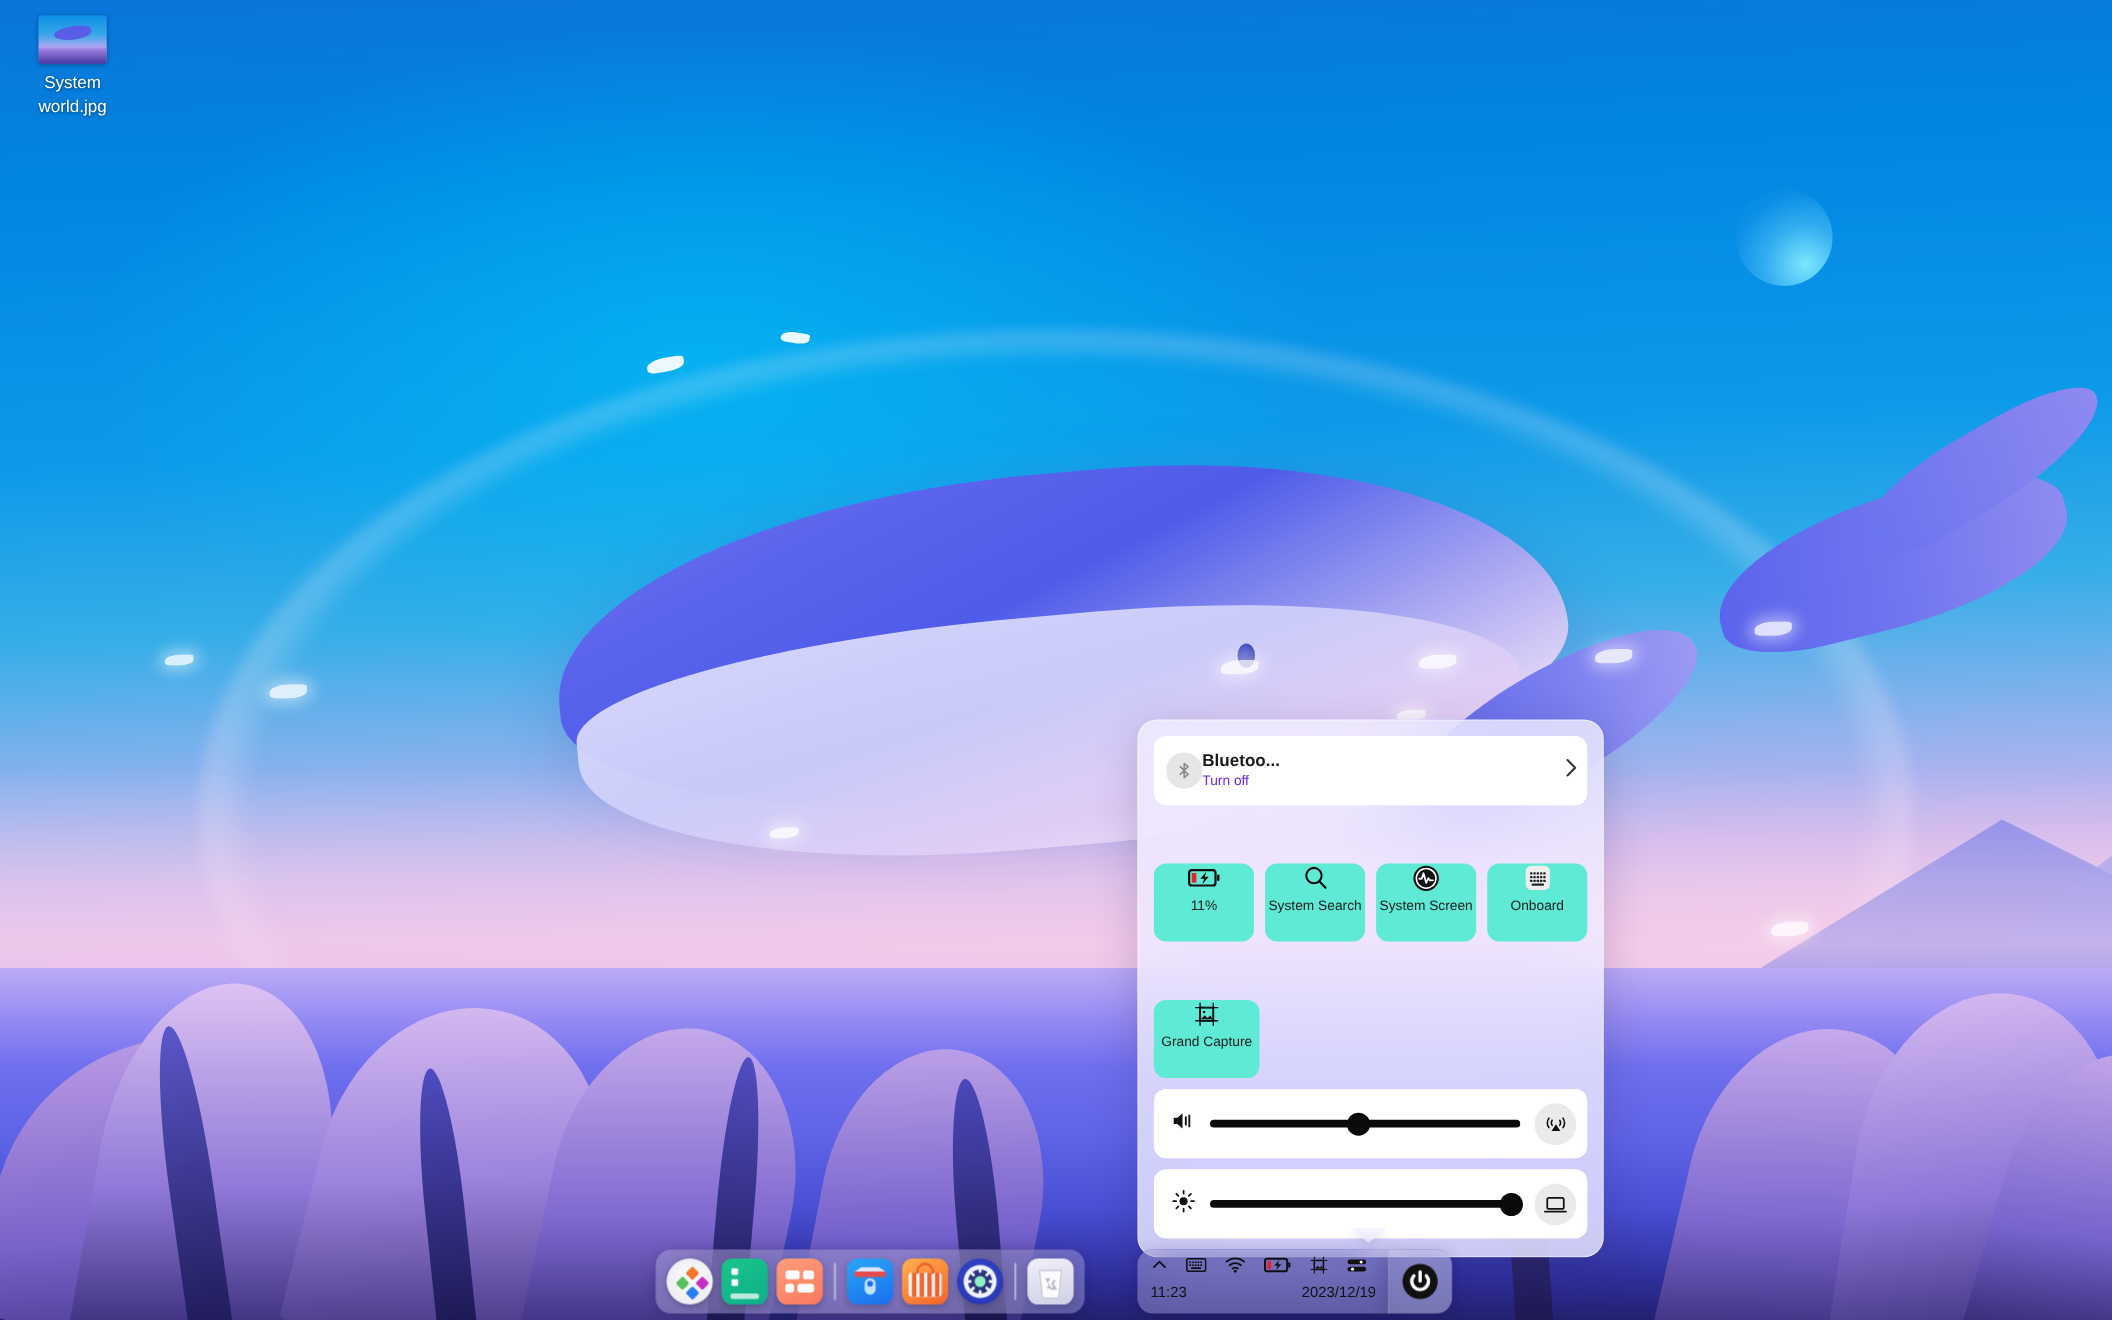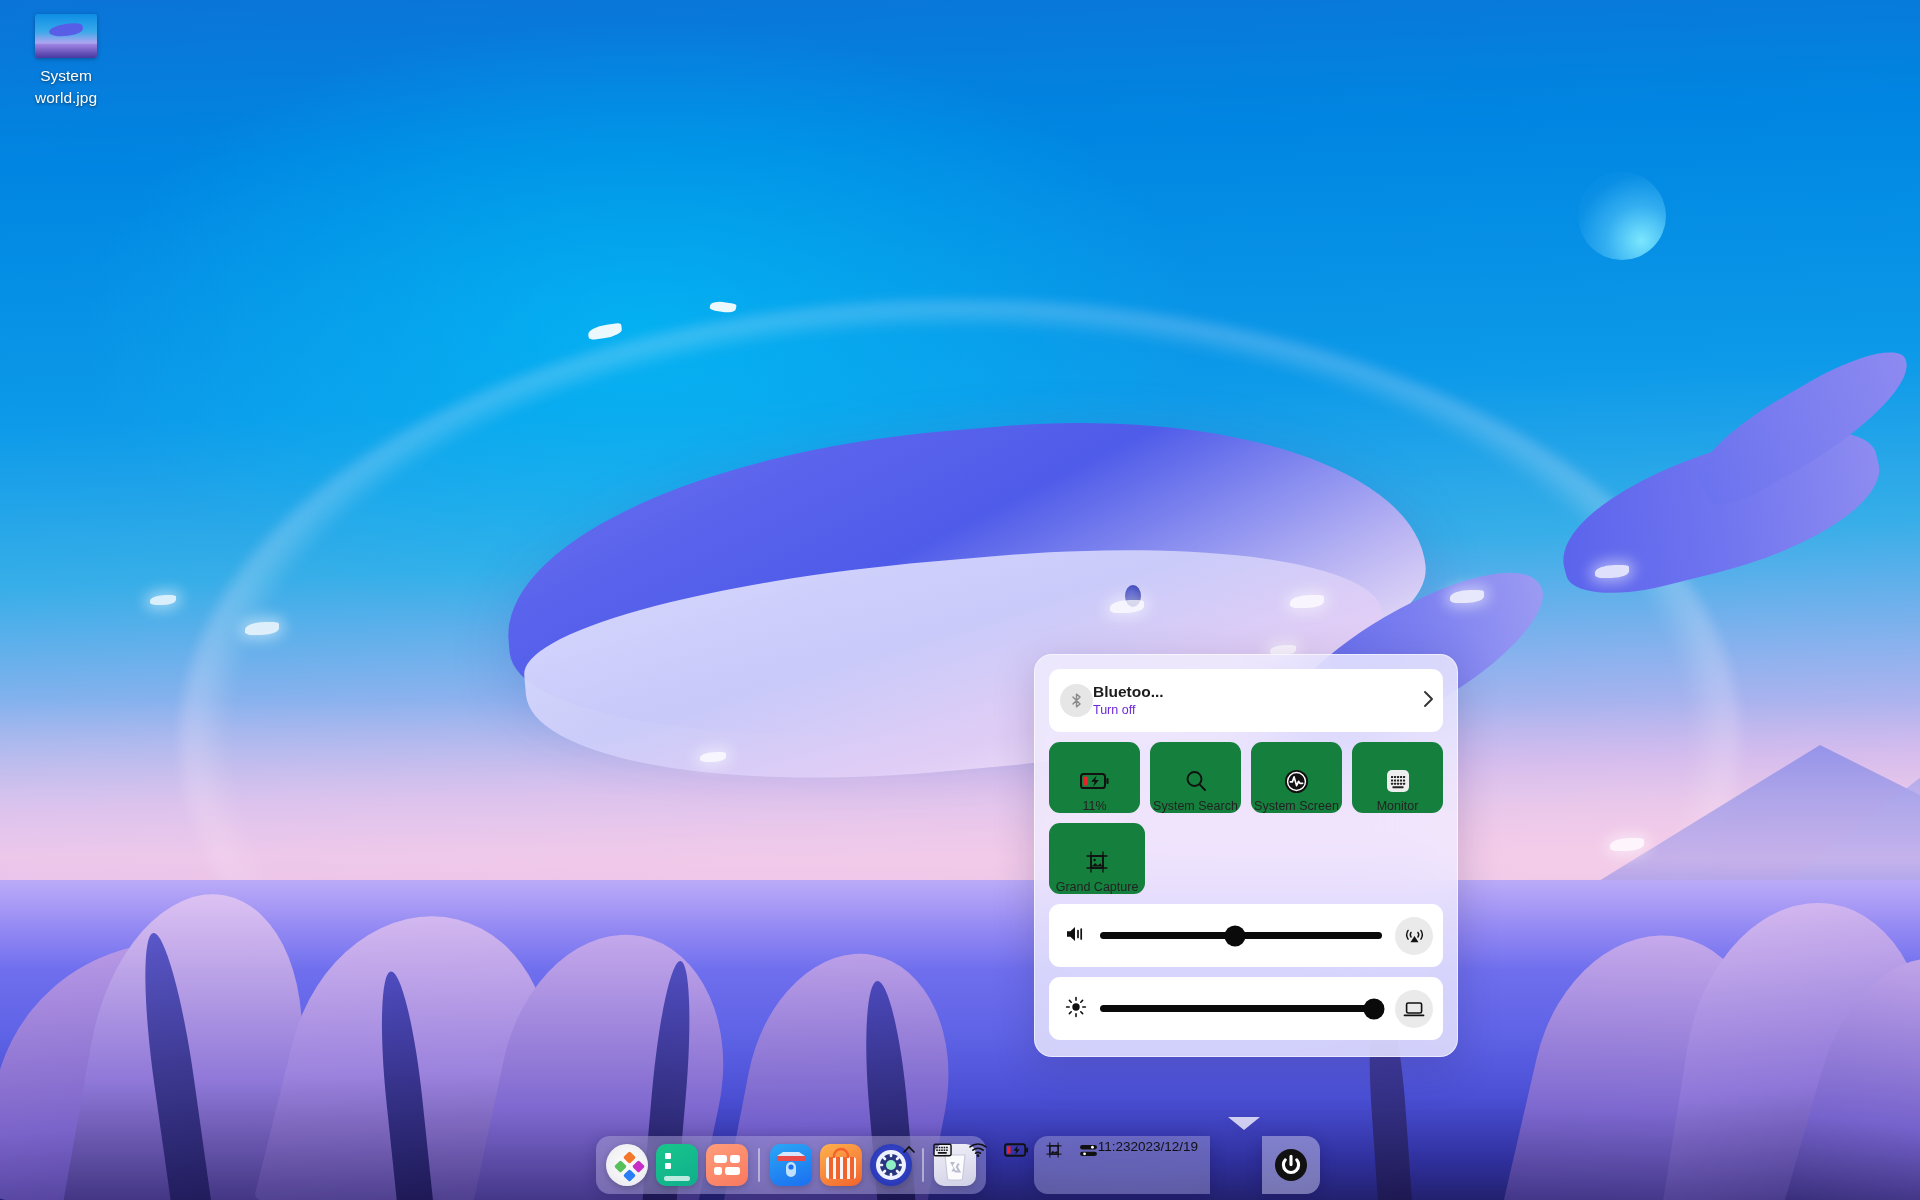--- a/index.html
+++ b/index.html
@@ -158,23 +158,23 @@
   }
   .conn-txt { flex:1; min-width:0; }
   .conn-title {
     font-size:15.5px; font-weight:700; color:#1c1c1c; line-height:1.18;
     white-space:nowrap; overflow:hidden;
   }
   .conn-sub { font-size:12.5px; color:#6d28d9; line-height:1.3; white-space:nowrap; overflow:hidden; }
   .chev { flex:0 0 12px; color:#333; }
 
   .tile {
-    width:96px; height:71px; background:#15803d; border-radius:11px;
-    display:flex; flex-direction:column; align-items:center; justify-content:flex-end;
-    gap:5px; cursor:pointer; overflow:hidden;
+    width:96px; height:71px; background:#5eead4; border-radius:11px;
+    display:flex; flex-direction:column; align-items:center; justify-content:flex-start;
+    gap:5px; cursor:pointer; overflow:hidden;margin-top:43px;
   }
   .tile-lbl { font-size:12.5px; color:#222; white-space:nowrap; }
   .tile-ico { height:26px; display:flex; align-items:center; justify-content:center; }
 
   .slider-card {
     height:63px; background:#fff; border-radius:11px;
     display:flex; align-items:center; padding:0 10px 0 16px; gap:13px;
   }
   .sl-track { flex:1; height:7px; background:#0a0a0a; border-radius:4px; position:relative; }
   .sl-knob {
@@ -191,25 +191,25 @@
     position:absolute; left:596px; bottom:6px; height:58px;
     background:rgba(225,220,250,.30);
     -webkit-backdrop-filter:blur(26px); backdrop-filter:blur(26px);
     border-radius:14px; display:flex; align-items:center; gap:8px;
     padding:0 10px; box-shadow:0 3px 16px rgba(20,10,60,.22);
   }
   .dock-icon { width:42px; height:42px; border-radius:10px; cursor:pointer; position:relative; }
   .dock-sep { width:2px; height:34px; background:rgba(255,255,255,.45); border-radius:2px; margin:0 2px; }
 
   #tray {
-    position:absolute; left:1034px; bottom:6px; height:58px; width:176px;
+    position:absolute; left:1034px; bottom:6px; height:58px; width:229px;
     background:rgba(225,220,250,.30);
     -webkit-backdrop-filter:blur(26px); backdrop-filter:blur(26px);
-    border-radius:14px 0 0 14px; display:flex; 
-    justify-content:flex-end; padding:0 12px; box-shadow:0 3px 16px rgba(20,10,60,.22);
+    border-radius:14px 0 0 14px; display:flex; flex-direction:column;
+    justify-content:flex-start; padding:0 12px; box-shadow:0 3px 16px rgba(20,10,60,.22);
   }
   .tray-icons { display:flex; align-items:center; gap:16px; height:28px; }
   .tray-ico { cursor:pointer; display:flex; align-items:center; justify-content:center; }
   .tray-clock { display:flex; justify-content:space-between; font-size:13.5px; color:#111; margin-top:3px; }
   #power-area {
     position:absolute; left:1262px; bottom:6px; height:58px; width:58px;
     background:rgba(232,228,250,.42);
     -webkit-backdrop-filter:blur(26px); backdrop-filter:blur(26px);
     border-radius:0 14px 14px 0; display:flex; align-items:center; justify-content:center;
     cursor:pointer; box-shadow:0 3px 16px rgba(20,10,60,.22);
@@ -346,21 +346,21 @@
             <rect x="18" y="11.4" width="2.1" height="2" rx=".5"></rect>
             <rect x="6" y="14.8" width="2.1" height="2" rx=".5"></rect>
               <rect x="9" y="14.8" width="2.1" height="2" rx=".5"></rect>
             <rect x="12" y="14.8" width="2.1" height="2" rx=".5"></rect>
               <rect x="15" y="14.8" width="2.1" height="2" rx=".5"></rect>
             <rect x="18" y="14.8" width="2.1" height="2" rx=".5"></rect>
             <rect x="7.4" y="18.2" width="11.2" height="2" rx=".6"></rect>
           </g>
         </svg>
       </div>
-      <div class="tile-lbl">Monitor</div>
+      <div class="tile-lbl">Onboard</div>
     </div>
   </div>
 
   <div class="cc-row">
     <div class="tile">
       <div class="tile-ico">
         <svg width="26" height="26" viewBox="0 0 26 26" fill="none" stroke="#111" stroke-width="1.7" stroke-linecap="round">
           <path d="M7 3v20M19 3v20M3 7h20M3 19h20" stroke-width="1.3"></path>
           <rect x="7" y="7" width="12" height="12" stroke-width="1.7"></rect>
           <circle cx="10.6" cy="11" r="1.2" fill="#111" stroke="none"></circle>

